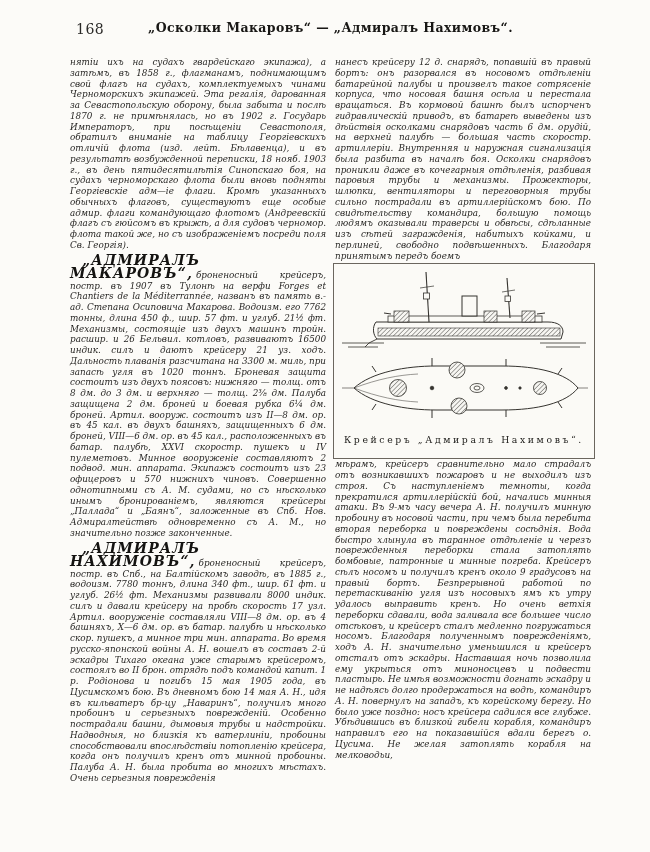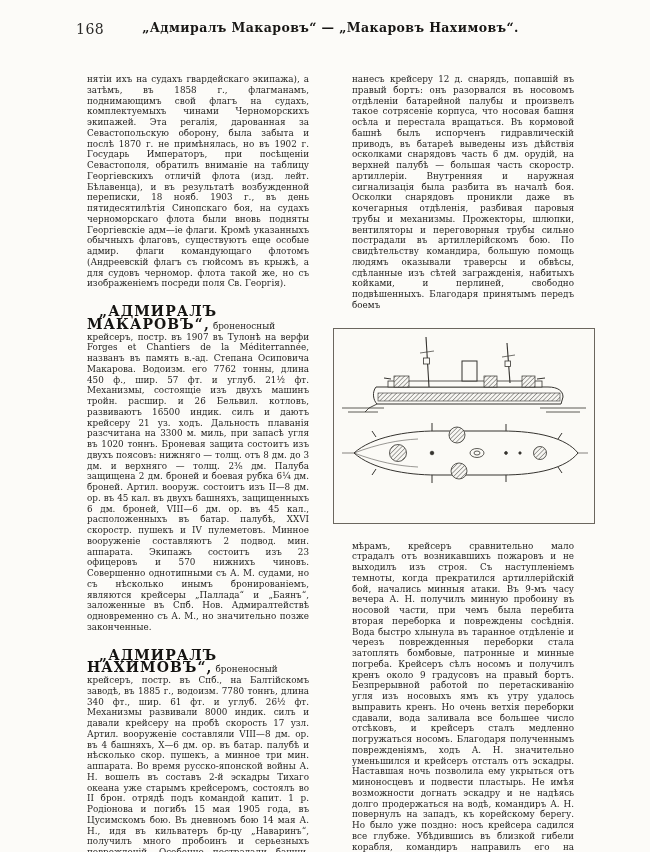--- a/index.html
+++ b/index.html
@@ -13,21 +13,21 @@
     background:#fcfbf8;overflow:hidden;
     color:#201f1d;
   }
   
   .pagehead{position:absolute;top:20px;left:70px;width:521px;height:18px;}
   .pagenum{position:absolute;left:6px;top:1px;font-size:14px;letter-spacing:.5px;color:#2a2927;}
   .runtitle{display:block;text-align:center;font-weight:bold;font-size:12.5px;letter-spacing:.4px;color:#181715;}
   
   .cols{position:absolute;top:57px;left:70px;width:521px;display:flex;gap:9px;}
   .col{width:256px;font-size:8.8px;line-height:10.75px;text-align:justify;}
-  .col p{margin:17px;}
+  .col p{margin:0;font-style:italic;}
   p.cont{text-indent:0;}
   p.entry{margin-top:4.5px;text-indent:12px;}
   .hw{font-weight:bold;font-size:14px;letter-spacing:1.1px;margin-right:3px;color:#141311;}
   .pre{min-height:200px;}
   .post{margin-top:7px;}
   
   figure{margin:2px 0 0 -2px;width:262px;}
   .figframe{
     position:relative;width:260px;height:194px;
     border:1px solid #6b665e;background:#fbfaf6;
@@ -39,21 +39,21 @@
     color:#23221f;white-space:nowrap;
   }
 </style>
 </head>
 <body>
 
 <div class="sheet">
 
   <div class="pagehead">
     <span class="pagenum">168</span>
-    <span class="runtitle">„Адмиралъ Макаровъ“ — „Макаровъ Нахимовъ“.</span>
+    <span class="runtitle">„Осколки Макаровъ“ — „Адмиралъ Нахимовъ“.</span>
   </div>
 
   <div class="cols">
 
     <div class="col">
       <p class="cont">нятіи ихъ на судахъ гвардейскаго экипажа), а затѣмъ, въ 1858 г., флагманамъ, поднимающимъ свой флагъ на судахъ, комплектуемыхъ чинами Черноморскихъ экипажей. Эта регалія, дарованная за Севастопольскую оборону, была забыта и послѣ 1870 г. не примѣнялась, но въ 1902 г. Государь Императоръ, при посѣщеніи Севастополя, обратилъ вниманіе на таблицу Георгіевскихъ отличій флота (изд. лейт. Бѣлавенца), и въ результатѣ возбужденной переписки, 18 нояб. 1903 г., въ день пятидесятилѣтія Синопскаго боя, на судахъ черноморскаго флота были вновь подняты Георгіевскіе адм—іе флаги. Кромѣ указанныхъ обычныхъ флаговъ, существуютъ еще особые адмир. флаги командующаго флотомъ (Андреевскій флагъ съ гюйсомъ въ крыжѣ, а для судовъ черномор. флота такой же, но съ изображеніемъ посреди поля Св. Георгія).</p>
       <p class="entry"><b class="hw">„АДМИРАЛЪ МАКАРОВЪ“,</b><span>броненосный крейсеръ, постр. въ 1907 въ Тулонѣ на верфи Forges et Chantiers de la Méditerrannée, названъ въ память в.-ад. Степана Осиповича Макарова. Водоизм. его 7762 тонны, длина 450 ф., шир. 57 фт. и углуб. 21½ фт. Механизмы, состоящіе изъ двухъ машинъ тройн. расшир. и 26 Бельвил. котловъ, развиваютъ 16500 индик. силъ и даютъ крейсеру 21 уз. ходъ. Дальность плаванія разсчитана на 3300 м. миль, при запасѣ угля въ 1020 тоннъ. Броневая защита состоитъ изъ двухъ поясовъ: нижняго — толщ. отъ 8 дм. до 3 дм. и верхняго — толщ. 2⅜ дм. Палуба защищена 2 дм. броней и боевая рубка 6¼ дм. броней. Артил. вооруж. состоитъ изъ II—8 дм. ор. въ 45 кал. въ двухъ башняхъ, защищенныхъ 6 дм. броней, VIII—6 дм. ор. въ 45 кал., расположенныхъ въ батар. палубѣ, XXVI скоростр. пушекъ и IV пулеметовъ. Минное вооруженіе составляютъ 2 подвод. мин. аппарата. Экипажъ состоитъ изъ 23 офицеровъ и 570 нижнихъ чиновъ. Совершенно однотипными съ А. М. судами, но съ нѣсколько инымъ бронированіемъ, являются крейсеры „Паллада“ и „Баянъ“, заложенные въ Спб. Нов. Адмиралтействѣ одновременно съ А. М., но значительно позже законченные.</span></p>
       <p class="entry"><b class="hw">„АДМИРАЛЪ НАХИМОВЪ“,</b><span>броненосный крейсеръ, постр. въ Спб., на Балтійскомъ заводѣ, въ 1885 г., водоизм. 7780 тоннъ, длина 340 фт., шир. 61 фт. и углуб. 26½ фт. Механизмы развивали 8000 индик. силъ и давали крейсеру на пробѣ скорость 17 узл. Артил. вооруженіе составляли VIII—8 дм. ор. въ 4 башняхъ, X—6 дм. ор. въ батар. палубѣ и нѣсколько скор. пушекъ, а минное три мин. аппарата. Во время русско-японской войны А. Н. вошелъ въ составъ 2-й эскадры Тихаго океана уже старымъ крейсеромъ, состоялъ во II брон. отрядѣ подъ командой капит. 1 р. Родіонова и погибъ 15 мая 1905 года, въ Цусимскомъ бою. Въ дневномъ бою 14 мая А. Н., идя въ кильватеръ бр-цу „Наваринъ“, получилъ много пробоинъ и серьезныхъ поврежденій. Особенно пострадали башни, дымовыя трубы и надстройки. Надводныя, но близкія къ ватерлиніи, пробоины способствовали впослѣдствіи потопленію крейсера, когда онъ получилъ кренъ отъ минной пробоины. Палуба А. Н. была пробита во многихъ мѣстахъ. Очень серьезныя поврежденія</span></p>
     </div>
 
@@ -113,20 +113,21 @@
               <line x1="96" y1="92" x2="96" y2="100"></line>
               <line x1="96" y1="144" x2="96" y2="152"></line>
               <line x1="170" y1="93" x2="170" y2="100"></line>
               <line x1="170" y1="144" x2="170" y2="151"></line>
               <line x1="40" y1="106" x2="36" y2="100"></line>
               <line x1="40" y1="138" x2="36" y2="144"></line>
               <line x1="222" y1="108" x2="226" y2="102"></line>
               <line x1="222" y1="136" x2="226" y2="142"></line>
             </g>
           </svg>
+          <figcaption>Крейсеръ „Адмиралъ Нахимовъ“.</figcaption>
         </div>
       </figure>
 
       <p class="post">мѣрамъ, крейсеръ сравнительно мало страдалъ отъ возникавшихъ пожаровъ и не выходилъ изъ строя. Съ наступленіемъ темноты, когда прекратился артиллерійскій бой, начались минныя атаки. Въ 9-мъ часу вечера А. Н. получилъ минную пробоину въ носовой части, при чемъ была перебита вторая переборка и повреждены сосѣднія. Вода быстро хлынула въ таранное отдѣленіе и черезъ поврежденныя переборки стала затоплять бомбовые, патронные и минные погреба. Крейсеръ сѣлъ носомъ и получилъ кренъ около 9 градусовъ на правый бортъ. Безпрерывной работой по перетаскиванію угля изъ носовыхъ ямъ къ утру удалось выправить кренъ. Но очень ветхія переборки сдавали, вода заливала все большее число отсѣковъ, и крейсеръ сталъ медленно погружаться носомъ. Благодаря полученнымъ поврежденіямъ, ходъ А. Н. значительно уменьшился и крейсеръ отсталъ отъ эскадры. Наставшая ночь позволила ему укрыться отъ миноносцевъ и подвести пластырь. Не имѣя возможности догнать эскадру и не надѣясь долго продержаться на водѣ, командиръ А. Н. повернулъ на западъ, къ корейскому берегу. Но было уже поздно: носъ крейсера садился все глубже. Убѣдившись въ близкой гибели корабля, командиръ направилъ его на показавшійся вдали берегъ о. Цусима. Не желая затоплять корабля на мелководьи,</p>
     </div>
 
   </div>
 </div>
 
 </body></html>

